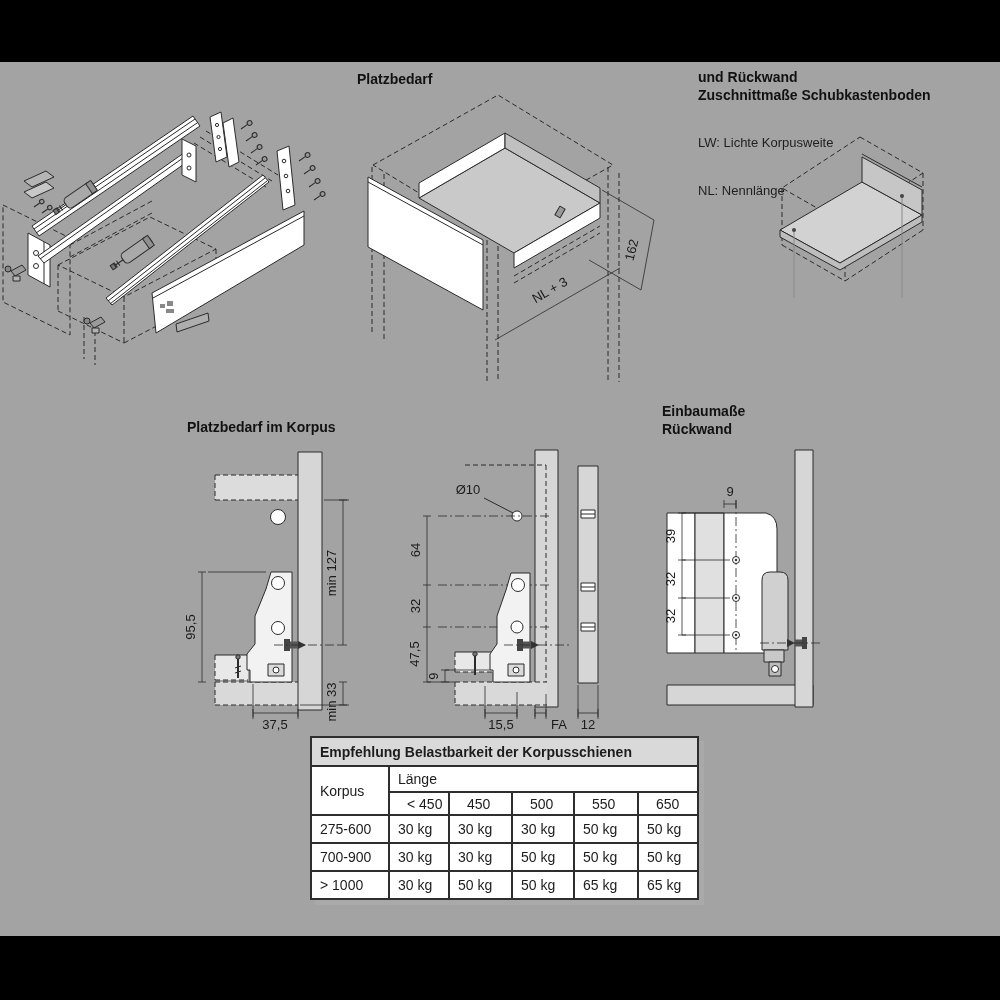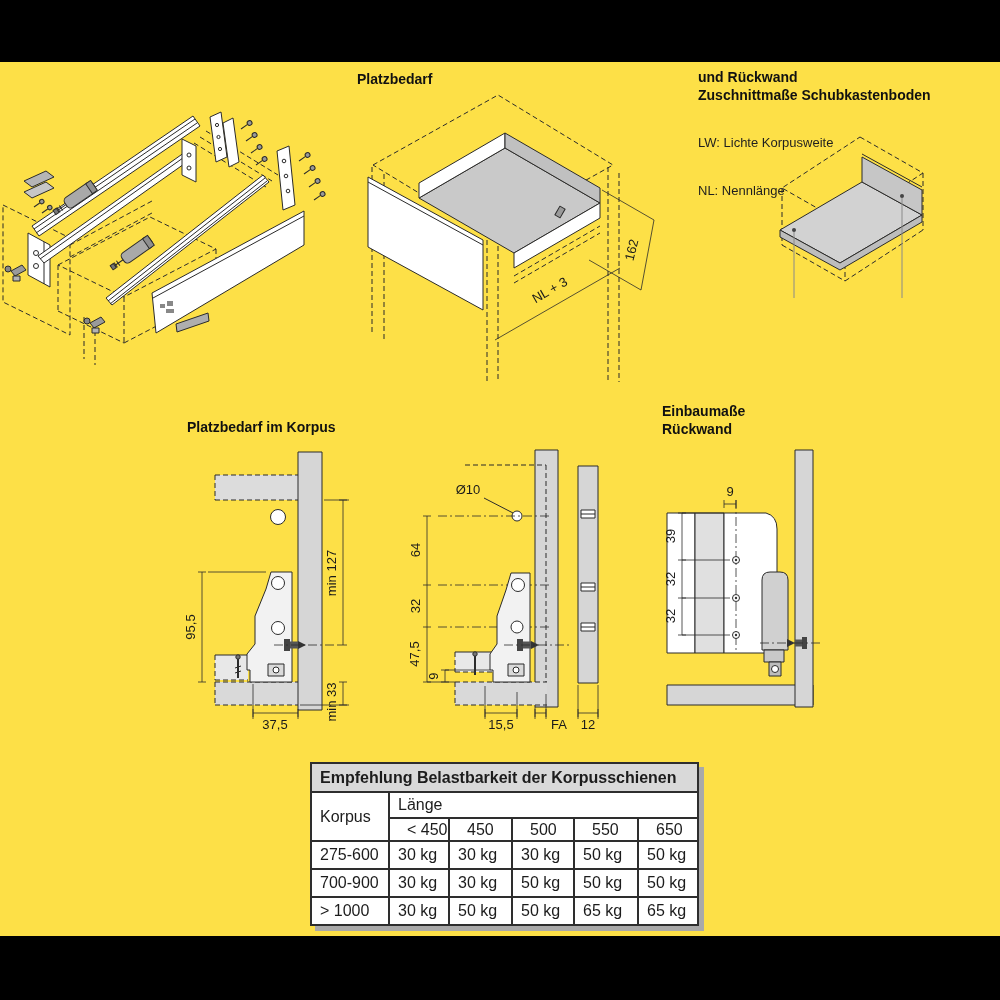--- a/index.html
+++ b/index.html
@@ -1,33 +1,33 @@
 <!DOCTYPE html>
 <html><head>
 <meta charset="utf-8">
 <style>
   html,body{margin:0;padding:0;background:#fff;}
-  .page{position:relative;width:1000px;height:1000px;background:#fde047;overflow:hidden;
+  .page{position:relative;width:1000px;height:1000px;background:#a3a3a3;overflow:hidden;
         font-family:"Liberation Sans",sans-serif;color:#1a1a1a;}
   .band{position:absolute;left:0;width:1000px;background:#000;}
   .band-top{top:0;height:62px;}
   .band-bottom{top:936px;height:64px;}
   .abs{position:absolute;}
   .sec-title{font-size:14px;font-weight:bold;color:#111;line-height:18px;white-space:nowrap;}
   .sec-sub{font-size:13px;font-weight:normal;color:#3c3c3c;line-height:18px;white-space:nowrap;}
   .txt{font-size:13px;line-height:18px;color:#1f1f1f;white-space:nowrap;margin-top:30px;}
   svg{overflow:visible;}
   svg text{font-family:"Liberation Sans",sans-serif;font-size:13px;fill:#1a1a1a;}
   .ln{stroke:#2b2b2b;stroke-width:1;fill:none;stroke-linejoin:round;stroke-linecap:butt;}
   .dsh{stroke-dasharray:5 3;}
   .dd{stroke-dasharray:9 3 2 3;stroke-width:0.8;}
   .thin{stroke:#2b2b2b;stroke-width:0.8;fill:none;}
   .ldr{stroke:#8a8a8a;stroke-width:1;fill:none;}
-  table.loadtable{position:absolute;left:310px;top:762px;width:387px;border-collapse:collapse;
-        table-layout:fixed;font-size:16px;color:#1c1c1c;background:#fff;box-shadow:5px 5px 0 #a9a9a9;}
+  table.loadtable{position:absolute;left:310px;top:736px;width:387px;border-collapse:collapse;
+        table-layout:fixed;font-size:14px;color:#1c1c1c;background:#fff;box-shadow:5px 5px 0 #a9a9a9;}
   table.loadtable td{border:2px solid #2e2e2e;padding:1px 0 1px 8px;vertical-align:middle;white-space:nowrap;}
   td.t-title{background:#d9d9d9;font-weight:bold;height:25px;}
   tr.t-hdr td{height:22px;}
   tr.t-sub td{height:19px;padding-left:17px;}
   tr.t-data td{height:24px;}
 </style>
 </head>
 <body>
 
 <div class="page">

